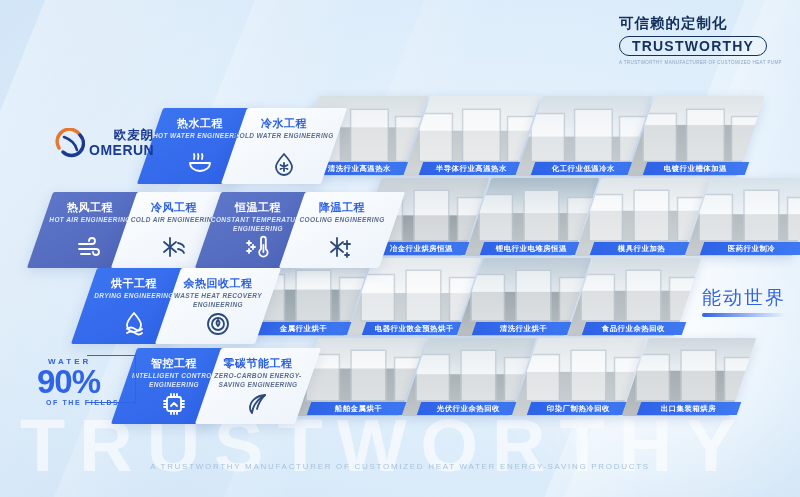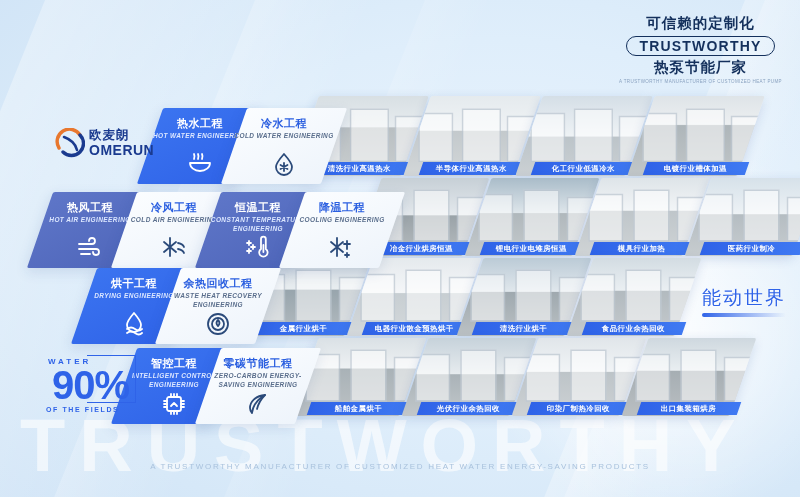--- a/index.html
+++ b/index.html
@@ -28,21 +28,21 @@
     position:absolute; left:20px; bottom:14px; width:760px;
     font-size:74px; font-weight:bold; letter-spacing:14px; color:#ffffff;
     opacity:.62; white-space:nowrap; overflow:hidden; line-height:1;
   }
 
   
   .header { position:absolute; left:48px; top:22px; z-index:6; }
   .title-cn { font-size:29px; font-weight:bold; color:#16305c; letter-spacing:1px; line-height:1.15; white-space:nowrap; }
   .title-en { margin-top:7px; font-size:12.5px; color:#3a4c6b; letter-spacing:.9px; white-space:nowrap; }
 
-  .badge-tr { position:absolute; right:18px; top:14px; z-index:6; text-align:center; }
+  .badge-tr { position:absolute; right:18px; top:14px; z-index:6; }
   .badge-tr .l1, .badge-tr .l3 { font-size:14.5px; font-weight:bold; color:#14305c; letter-spacing:1px; line-height:1.35; }
   .badge-tr .l2 { display:inline-block; margin:2px 0; padding:1px 12px; font-size:14px; font-weight:bold;
                   color:#14305c; letter-spacing:1.2px; border:1.6px solid #14305c; border-radius:11px; }
   .badge-tr .l4 { margin-top:2px; font-size:4.5px; color:#8aa2c0; letter-spacing:.4px; }
 
   
   .cards { position:absolute; left:0; top:0; width:340px; height:460px; z-index:5; }
   .card {
     position:absolute; width:100px; height:76px;
     transform:skewX(-19deg);
@@ -63,21 +63,21 @@
   .card.white .en { color:#5a6e8c; }
   .card .ico { margin-top:auto; margin-bottom:7px; }
   .card .ico svg { display:block; }
 
   
   .pct { position:absolute; left:30px; top:352px; width:108px; z-index:5; }
   .pct .frame { position:relative; padding:5px 4px 4px 4px; }
   .pct .frame:after { content:""; position:absolute; right:2px; top:3px; width:48px; height:46px;
                       border:1.6px solid #2f63e8; border-left:none; }
   .pct .covers { font-size:8px; font-weight:bold; color:#2f63e8; letter-spacing:3px; margin-left:14px; }
-  .pct .num { font-size:40px; font-weight:bold; color:#2f63e8; letter-spacing:-1px; line-height:.95; margin-left:18px; }
+  .pct .num { font-size:33px; font-weight:bold; color:#2f63e8; letter-spacing:-1px; line-height:.95; margin-left:3px; }
   .pct .fields { font-size:7px; font-weight:bold; color:#2f63e8; letter-spacing:1.6px; margin-left:12px; margin-top:2px; }
 
   
   .photos { position:absolute; left:250px; top:86px; width:560px; height:360px; z-index:4; }
   .ph { position:absolute; transform:skewX(-19deg); overflow:hidden;
         border-radius:2px; box-shadow:0 3px 10px rgba(30,70,140,.16); }
   .ph .img { transform:skewX(19deg) scale(1.45); width:100%; height:100%; }
   .cap { position:absolute; transform:skewX(-19deg); height:13px;
          background:linear-gradient(90deg,#2f63e8,#3f79f2); display:flex; align-items:center; justify-content:center; }
   .cap span { transform:skewX(19deg); font-size:7.4px; color:#fff; font-weight:bold; letter-spacing:.5px; white-space:nowrap; }
@@ -104,21 +104,21 @@
   
   .slogan { position:absolute; right:14px; top:286px; z-index:7; text-align:center; }
   .slogan .s { font-size:19px; font-weight:normal; color:#2f63e8; letter-spacing:2px; line-height:1.28;
                text-shadow:0 1px 2px rgba(255,255,255,.9); }
   .slogan .bar { margin-top:3px; height:4px; border-radius:2px;
                  background:linear-gradient(90deg,#2f63e8,rgba(47,99,232,0)); }
 
   
   .logo { position:absolute; left:55px; top:128px; z-index:6; display:flex; align-items:center; gap:4px; }
   .logo .mark { width:30px; height:30px; position:relative; }
-  .logo .txt { line-height:1; }
+  .logo .txt { line-height:1;text-align:right; }
   .logo .txt .cn { font-size:12.5px; font-weight:bold; color:#1a3a8f; letter-spacing:1px; }
   .logo .txt .en { font-size:14px; font-weight:bold; color:#1a3a8f; letter-spacing:.5px; margin-top:1px; }
 
   
   .footer { position:absolute; left:0; right:0; bottom:26px; text-align:center; z-index:6;
             font-size:8px; color:#a9c2dd; letter-spacing:1.7px; }
 </style>
 </head>
 <body>
 
@@ -132,21 +132,20 @@
 </div>
 
 <div class="watermark">TRUSTWORTHY</div>
 
 <div class="header">
 </div>
 
 <div class="badge-tr">
   <div class="l1">可信赖的定制化</div>
   <div class="l2">TRUSTWORTHY</div>
-  <div class="l3">热泵节能厂家</div>
   <div class="l4">A TRUSTWORTHY MANUFACTURER OF CUSTOMIZED HEAT PUMP</div>
 </div>
 
 <div class="photos" id="photos">
     <div class="ph" style="left: 55px; top: 10px; width: 110px; height: 80px;">
       <div class="img im-a">
         <div class="unit" style="left:16%;top:30%;width:22%;height:42%"></div>
         <div class="unit" style="left:44%;top:26%;width:24%;height:46%"></div>
         <div class="unit" style="left:72%;top:32%;width:20%;height:40%"></div>
       </div>

